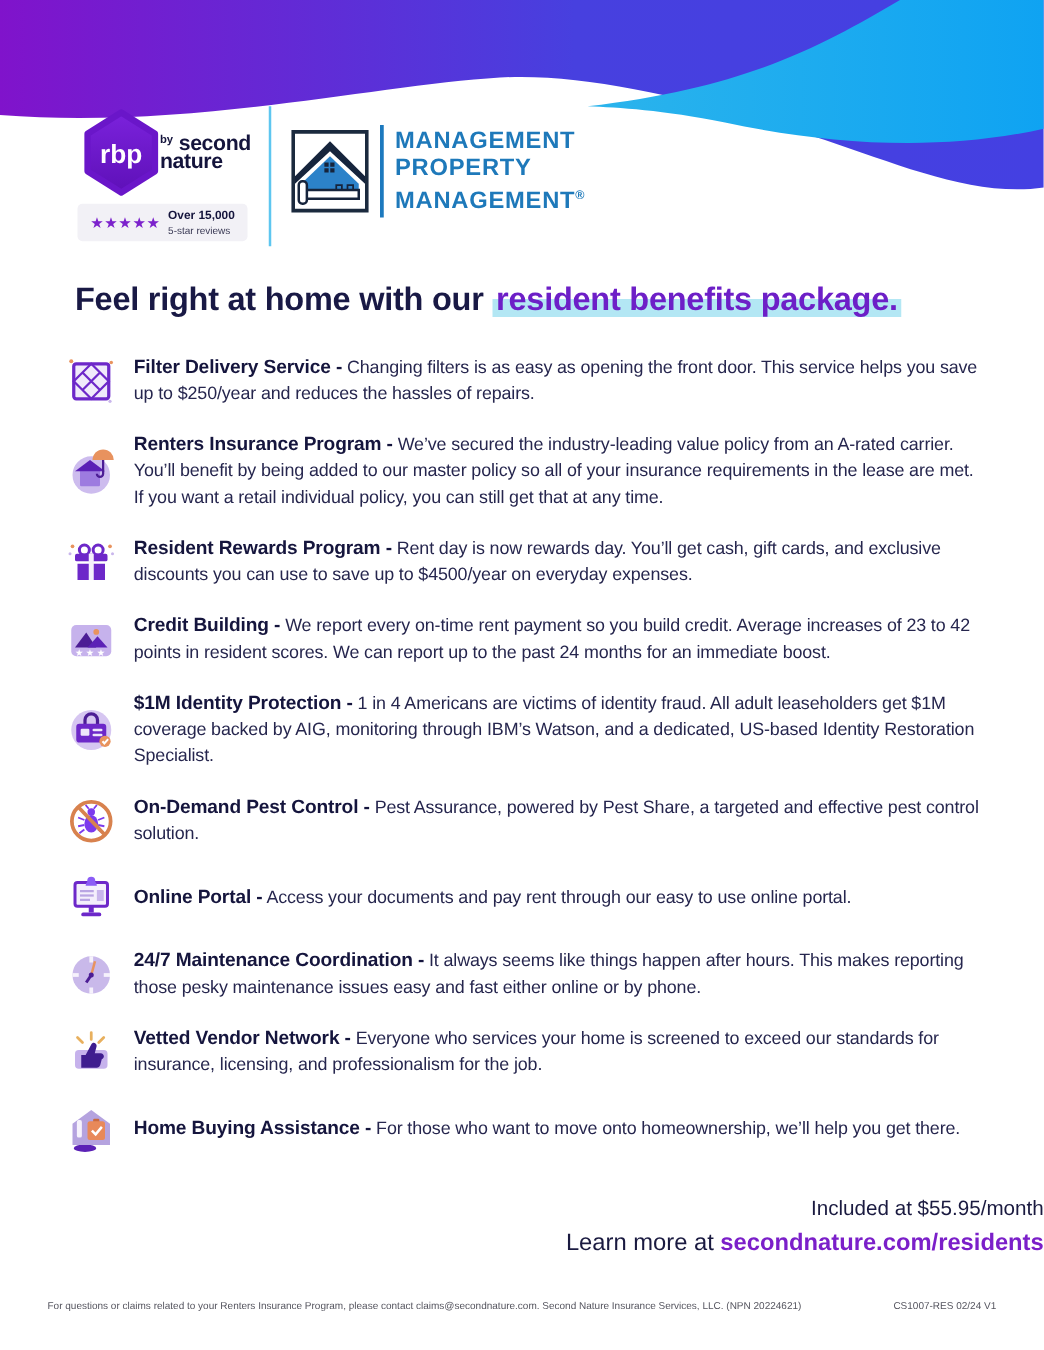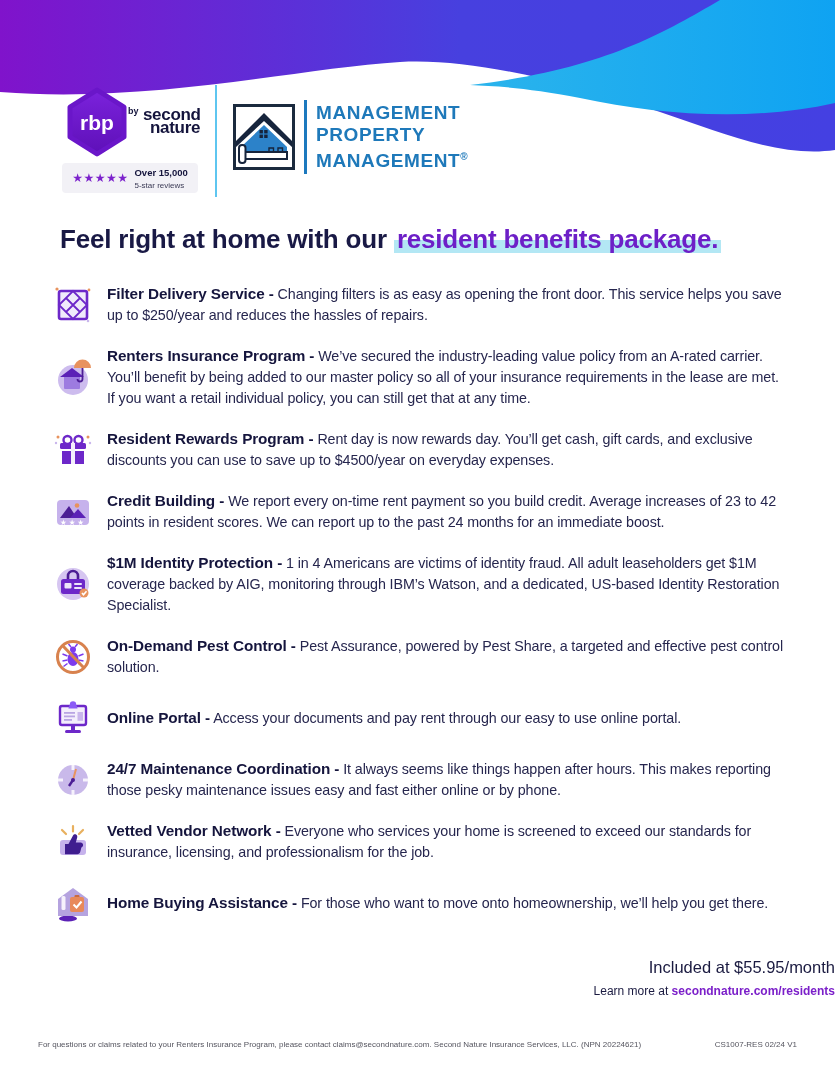--- a/index.html
+++ b/index.html
@@ -9,21 +9,21 @@
     -webkit-font-smoothing:antialiased;
   }
   
   .wave{position:absolute;top:0;left:0;width:835px;height:170px;}
   
   .rbp-block{position:absolute;left:60px;top:86px;width:142px;}
   .rbp-badge{position:absolute;left:2px;top:0;width:70px;height:72px;}
   .byline{position:absolute;left:68px;top:18px;width:76px;line-height:15px;text-align:left;}
   .byline .by{font-size:9px;font-weight:700;color:#14143C;vertical-align:6px;}
   .byline .nm{font-size:17px;font-weight:800;color:#14143C;letter-spacing:-0.3px;}
-  .byline .nm2{display:block;margin-left:22px;margin-top:-2px;}
+  .byline .nm2{display:block;margin-top:-2px;}
   .reviews{position:absolute;left:2px;top:77px;width:136px;height:30px;background:#F2F1F6;border-radius:4px;
     display:flex;align-items:center;justify-content:center;gap:6px;}
   .stars{color:#7C22CC;font-size:12px;letter-spacing:0.5px;}
   .rev-text{line-height:10px;}
   .rev-l1{font-size:9.5px;font-weight:700;color:#14143C;}
   .rev-l2{font-size:8px;color:#3A3A55;}
   .divider{position:absolute;left:215px;top:85px;width:2px;height:112px;background:#5EC6F0;}
   .mk-block{position:absolute;left:233px;top:100px;display:flex;align-items:center;}
   .mk-house{width:62px;height:68px;}
   .mk-bar{width:3px;height:74px;background:#1C79BE;margin:0 9px 0 9px;}
@@ -37,21 +37,21 @@
     padding:0 3px;}
   
   .benefits{position:absolute;left:52px;top:283px;width:740px;}
   .benefit{display:flex;align-items:center;gap:13px;margin-bottom:19px;}
   .bicon{width:42px;height:42px;flex:0 0 42px;}
   .btext{width:680px;font-size:14.3px;line-height:21px;color:#26264E;letter-spacing:-0.1px;}
   .btitle{font-size:15.3px;font-weight:700;color:#15153D;}
   
   .footer{position:absolute;left:0;top:958px;width:835px;text-align:right;color:#1A1A40;}
   .price{font-size:16.5px;font-weight:500;margin-bottom:7px;}
-  .learn{font-size:12px;}
+  .learn{font-size:19px;}
   .learn .lnk{color:#7B1FC9;font-weight:800;text-decoration:none;}
   .footnote{position:absolute;left:38px;top:1040px;width:759px;display:flex;justify-content:space-between;
     font-size:8px;color:#55555F;}
 </style>
 </head>
 <body>
 
 <svg class="wave" viewBox="0 0 835 170" preserveAspectRatio="none">
   <defs>
     <linearGradient id="gradDark" x1="0" y1="0" x2="1" y2="0">

